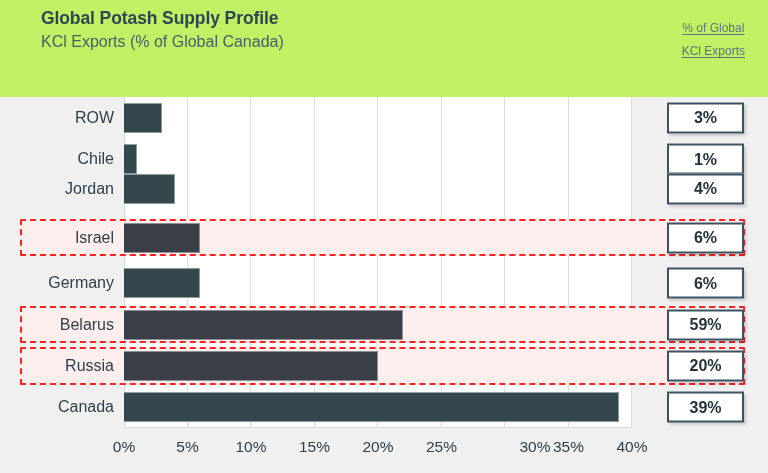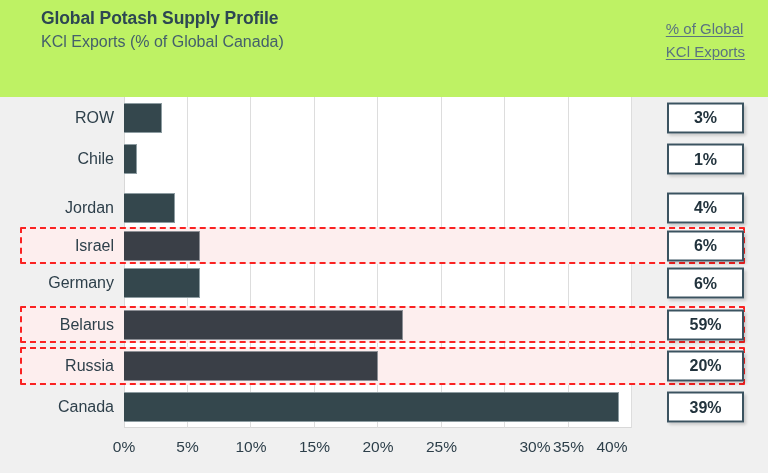--- a/index.html
+++ b/index.html
@@ -47,22 +47,22 @@
     color: #44606b;
     line-height: 22px;
     margin-top: 2px;
     white-space: nowrap;
   }
 
   #legend-note {
     position: absolute;
     right: 23px;
     top: 17px;
-    text-align: left;
-    font-size: 15px;
+    text-align: center;
+    font-size: 12px;
     color: #5a7380;
     line-height: 23px;
   }
 
   #legend-note .ln {
     display: block;
     text-decoration: underline;
     text-underline-offset: 2px;
     white-space: nowrap;
   }
@@ -238,28 +238,28 @@
         </div>
         <div class="badge">3%</div>
       </div>
       <div class="row" style="top: 41.375px;">
         <div class="cat-label">Chile</div>
         <div class="bar-wrap">
           <div class="bar" style="width: 12.7px;"></div>
         </div>
         <div class="badge">1%</div>
       </div>
-      <div class="row" style="top: 90px;">
+      <div class="row" style="top: 71px;">
         <div class="cat-label">Jordan</div>
         <div class="bar-wrap">
           <div class="bar" style="width: 50.8px;"></div>
         </div>
         <div class="badge">4%</div>
       </div>
-      <div class="row" style="top: 128px; padding-left: 33px;">
+      <div class="row" style="top: 120px; padding-left: 33px;">
         <div class="row-hl-bg"></div>
         <div class="cat-label">Israel</div>
         <div class="bar-wrap">
           <div class="bar hl" style="width: 76.2px;"></div>
         </div>
         <div class="badge">6%</div>
       </div>
       <div class="row" style="top: 165.5px;">
         <div class="cat-label">Germany</div>
         <div class="bar-wrap">
@@ -293,16 +293,16 @@
     </div>
   <div id="x-axis">
       <div class="xtick" style="left: 124px;">0%</div>
       <div class="xtick" style="left: 187.5px;">5%</div>
       <div class="xtick" style="left: 251px;">10%</div>
       <div class="xtick" style="left: 314.5px;">15%</div>
       <div class="xtick" style="left: 378px;">20%</div>
       <div class="xtick" style="left: 441.5px;">25%</div>
       <div class="xtick" style="left: 535px;">30%</div>
       <div class="xtick" style="left: 568.5px;">35%</div>
-      <div class="xtick" style="left: 612px;">40%</div>
+      <div class="xtick" style="left: 632px;">40%</div>
     </div>
 
 </div>
 
 </body></html>

